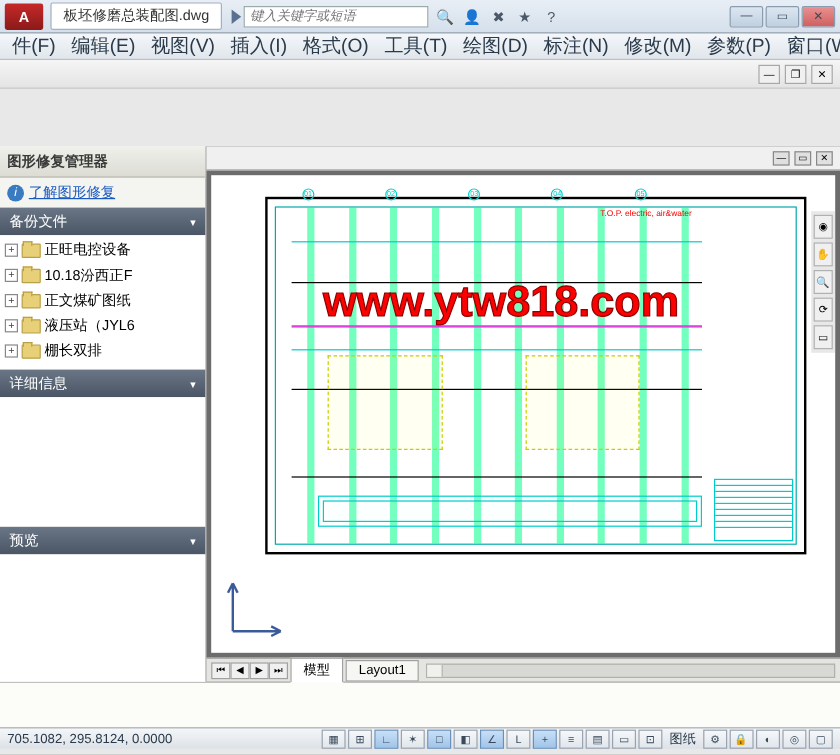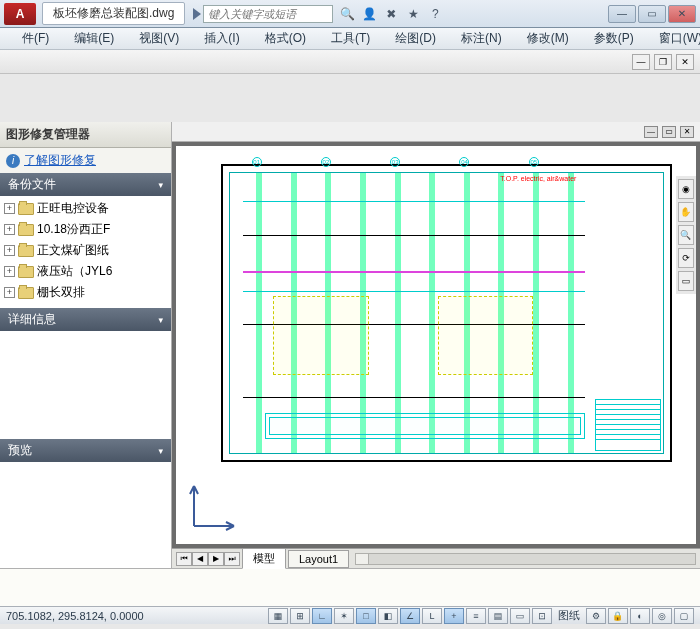--- a/index.html
+++ b/index.html
@@ -3,29 +3,29 @@
 <meta charset="utf-8">
 <style>
 * { margin: 0; padding: 0; box-sizing: border-box; font-family: "Microsoft YaHei", Arial, sans-serif; }
 body { width: 700px; height: 629px; background: #e8e8e8; overflow: hidden; position: relative; }
 
 .titlebar { height: 28px; background: linear-gradient(#e8eef5,#d5e0ec); display: flex; align-items: center; padding: 0 4px; border-bottom: 1px solid #7b8ea0; }
 .app-icon { width: 32px; height: 22px; background: linear-gradient(#c62828,#8b1a1a); border-radius: 2px; display: flex; align-items: center; justify-content: center; color: #fff; font-weight: bold; font-size: 12px; margin-right: 6px; }
 .doc-tab { background: #fff; border: 1px solid #a3b0bf; padding: 2px 10px; font-size: 12px; color: #333; border-radius: 2px; }
 .search-area { margin-left: 8px; display: flex; align-items: center; }
 .search-arrow { width: 0; height: 0; border-top: 6px solid transparent; border-bottom: 6px solid transparent; border-left: 8px solid #5a7090; margin-right: 2px; }
-.search-input { width: 130px; height: 18px; background: #fff; border: 1px solid #9aa; font-size: 11px; padding: 0 4px; font-style: italic; color: #888; }
+.search-input { width: 154px; height: 18px; background: #fff; border: 1px solid #9aa; font-size: 11px; padding: 0 4px; font-style: italic; color: #888; }
 .title-icons { margin-left: 6px; display: flex; gap: 6px; }
 .ticon { width: 16px; height: 16px; display: flex; align-items: center; justify-content: center; font-size: 12px; color: #4a5868; cursor: pointer; }
 .win-controls { margin-left: auto; display: flex; gap: 2px; }
 .win-btn { width: 28px; height: 18px; background: linear-gradient(#dce6f0,#c0d0e0); border: 1px solid #8a9db0; border-radius: 2px; display: flex; align-items: center; justify-content: center; font-size: 10px; color: #3a4a5a; cursor: pointer; }
 .win-btn.close { background: linear-gradient(#e89090,#d06060); }
 
 .menubar { height: 22px; background: linear-gradient(#f4f7fa,#e0e6ec); border-bottom: 1px solid #b8c0c8; display: flex; align-items: center; padding: 0 4px; gap: 1px; }
-.menu-item { font-size: 12px; color: #2a3a4a; padding: 2px 6px; cursor: pointer; white-space: nowrap; margin-left: 12px; }
+.menu-item { font-size: 16px; color: #2a3a4a; padding: 2px 6px; cursor: pointer; white-space: nowrap; }
 
 .toolbar-row { height: 24px; background: linear-gradient(#f5f5f5,#e4e4e4); border-bottom: 1px solid #c0c0c0; display: flex; align-items: center; justify-content: flex-end; padding: 0 6px; gap: 4px; }
 .tb-btn { width: 18px; height: 16px; border: 1px solid #a8a8a8; background: #f0f0f0; display: flex; align-items: center; justify-content: center; font-size: 9px; cursor: pointer; }
 
 .spacer-row { height: 48px; background: #e8e8e8; }
 
 .main-area { display: flex; height: 446px; justify-content: center; }
 
 .left-panel { width: 172px; background: #f4f4f0; border-right: 1px solid #b0b0b0; display: flex; flex-direction: column; font-size: 12px; }
 .panel-title { background: linear-gradient(#f0f0ec,#dcdcd4); border-bottom: 1px solid #b0b0a8; padding: 4px 6px; font-weight: bold; color: #3a3a3a; }
@@ -260,20 +260,21 @@
       <div class="tab-nav">▶</div>
       <div class="tab-nav">⏭</div>
       <div class="mtab active">模型</div>
       <div class="mtab">Layout1</div>
       <div class="mtab-scroll"></div>
     </div>
   </div>
 </div>
 
 <div class="watermark">
+  <div class="l2">www.ytw818.com</div>
 </div>
 
 <div class="cmdline">
 </div>
 
 <div class="statusbar">
   <div class="coord">705.1082, 295.8124, 0.0000</div>
   <div class="sb-icons">
     <div class="sb-btn">▦</div>
     <div class="sb-btn">⊞</div>

